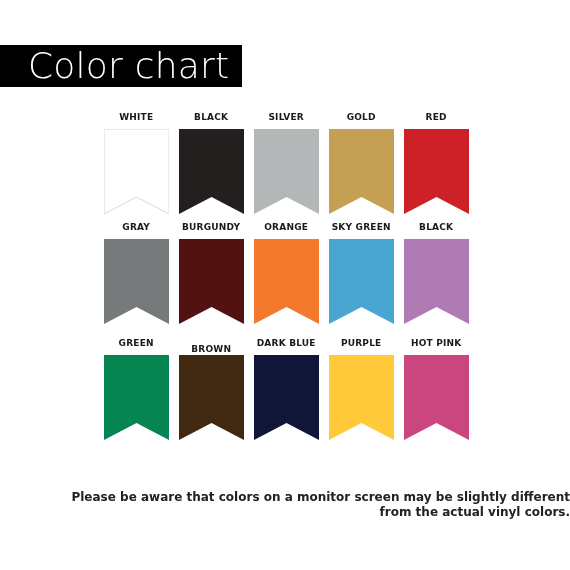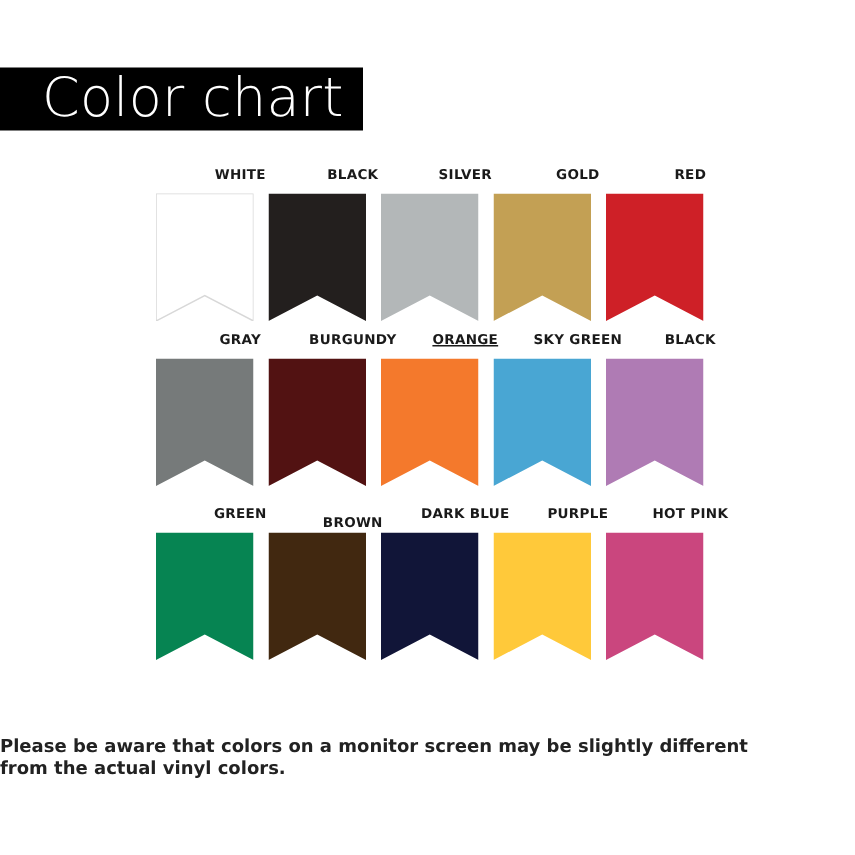--- a/index.html
+++ b/index.html
@@ -58,34 +58,33 @@
   .swatch-label {
     position: absolute;
     left: 50%;
     transform: translateX(-50%);
     font-family: "DejaVu Sans", sans-serif;
     font-weight: bold;
     font-size: 9px;
     color: #1a1a1a;
     white-space: nowrap;
     letter-spacing: 0.2px;
-    margin-left: 24px;
   }
   .flag {
     position: absolute;
     width: 65px;
     height: 85px;
   }
   
   .footer {
     position: absolute;
     left: 0;
     top: 490px;
     width: 570px;
-    text-align: left;
+    text-align: right;
     font-family: "DejaVu Sans", sans-serif;
     font-weight: bold;
     font-size: 12px;
     color: #222222;
     line-height: 15.2px;
   }
 </style>
 </head>
 <body>
 
@@ -131,21 +130,21 @@
             <path d="M0 0 H65 V85 L32.5 68 L0 85 Z" fill="#767A7A"></path>
           </svg></div>
       </div>
       <div class="swatch" style="left: 178.7px; top: 222.4px;">
         <div class="swatch-label" style="top: 0px;">BURGUNDY</div>
         <div class="flag" style="top: 17px;"><svg width="65" height="85" viewBox="0 0 65 85">
             <path d="M0 0 H65 V85 L32.5 68 L0 85 Z" fill="#521212"></path>
           </svg></div>
       </div>
       <div class="swatch" style="left: 253.7px; top: 222.4px;">
-        <div class="swatch-label" style="top: 0px; text-decoration: underline;">ORANGE</div>
+        <div class="swatch-label" style="top: 0px;">ORANGE</div>
         <div class="flag" style="top: 17px;"><svg width="65" height="85" viewBox="0 0 65 85">
             <path d="M0 0 H65 V85 L32.5 68 L0 85 Z" fill="#F4792C"></path>
           </svg></div>
       </div>
       <div class="swatch" style="left: 328.7px; top: 222.4px;">
         <div class="swatch-label" style="top: 0px;">SKY GREEN</div>
         <div class="flag" style="top: 17px;"><svg width="65" height="85" viewBox="0 0 65 85">
             <path d="M0 0 H65 V85 L32.5 68 L0 85 Z" fill="#49A6D3"></path>
           </svg></div>
       </div>

